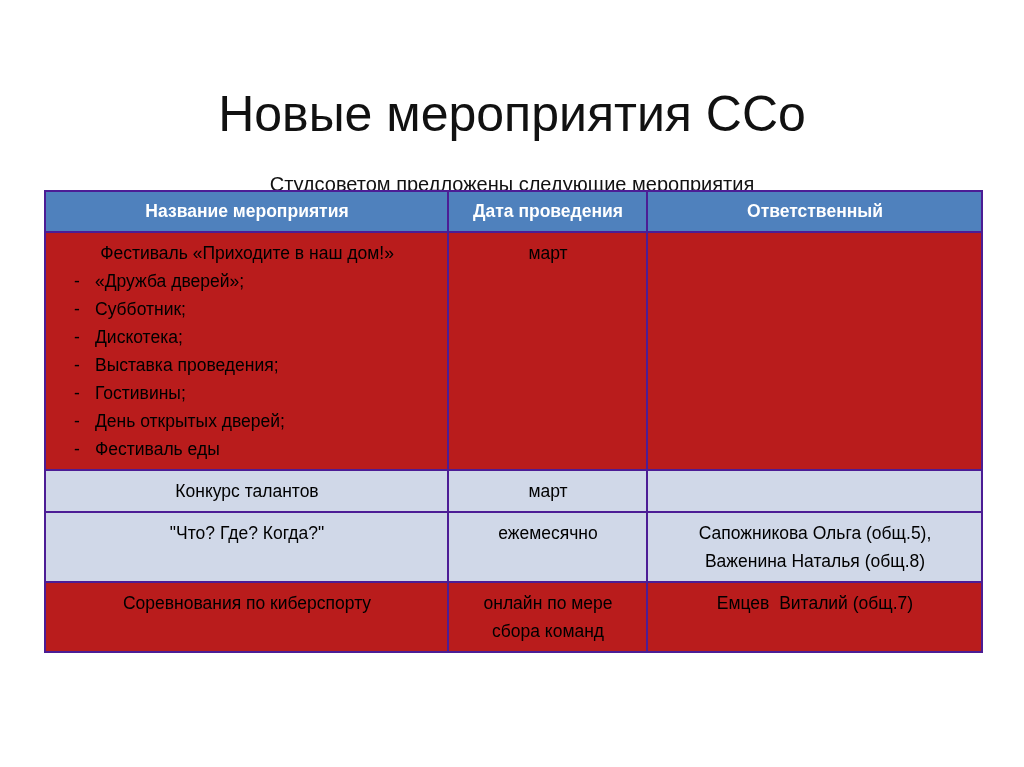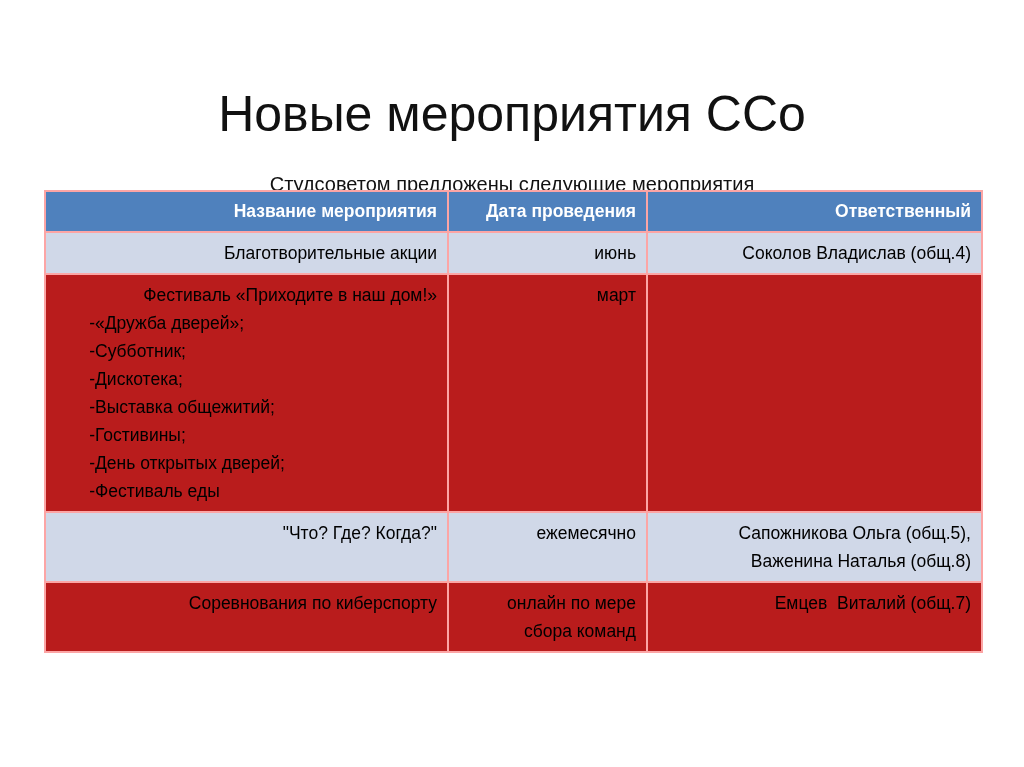--- a/index.html
+++ b/index.html
@@ -18,21 +18,21 @@
   }
   table.events {
     position: absolute; left: 44px; top: 190px; width: 937px;
     border-collapse: collapse; table-layout: fixed;
     font-size: 17.5px; line-height: 28px;
   }
   table.events col.c1 { width: 403px; }
   table.events col.c2 { width: 199px; }
   table.events col.c3 { width: 335px; }
   table.events th, table.events td {
-    border: 2px solid #fca5a5; padding: 6px 10px 6px 11px; vertical-align: top; text-align: right;
+    border: 2px solid #4c1d95; padding: 6px 10px 6px 11px; vertical-align: top; text-align: center;
   }
   table.events th {
     background: #4f81bd; color: #ffffff; font-weight: bold; height: 26px; padding-top: 5px;
   }
   tr.odd td { background: #d0d8e8; }
   tr.even td { background: #b91c1c; }
   .sub-list { list-style: none; margin: 0; padding: 0; }
   .sub-list li { display: flex; }
   .sub-list .dash { width: 36px; flex: 0 0 36px; padding-left: 2px; }
 </style>
@@ -49,59 +49,59 @@
       <col class="c3">
     </colgroup>
   <thead>
     <tr>
       <th>Название мероприятия</th>
       <th>Дата проведения</th>
       <th>Ответственный</th>
     </tr>
   </thead>
   <tbody>
-    <tr class="odd" style="height:42px">
-      <td>Благотворительные акции</td>
-      <td>июнь</td>
-      <td>Соколов Владислав (общ.4)</td>
-    </tr>
     <tr class="even">
       <td>
         <div>Фестиваль «Приходите в наш дом!»</div>
         <ul class="sub-list">
           <li>
               <span class="dash">-</span>
               <span>«Дружба дверей»;</span>
             </li>
           <li>
               <span class="dash">-</span>
               <span>Субботник;</span>
             </li>
           <li>
               <span class="dash">-</span>
               <span>Дискотека;</span>
             </li>
           <li>
               <span class="dash">-</span>
-              <span>Выставка общежитий;</span>
+              <span>Выставка проведения;</span>
             </li>
           <li>
               <span class="dash">-</span>
               <span>Гостивины;</span>
             </li>
           <li>
               <span class="dash">-</span>
               <span>День открытых дверей;</span>
             </li>
           <li>
               <span class="dash">-</span>
               <span>Фестиваль еды</span>
             </li>
         </ul>
       </td>
+      <td>март</td>
+      <td></td>
+    </tr>
+    <tr class="odd" style="height:42px">
+      <td>Конкурс талантов</td>
       <td>март</td>
       <td></td>
     </tr>
     <tr class="odd">
       <td>"Что? Где? Когда?"</td>
       <td>ежемесячно</td>
       <td>
         <div>Сапожникова Ольга (общ.5),</div>
         <div>Важенина Наталья (общ.8)</div>
       </td>

